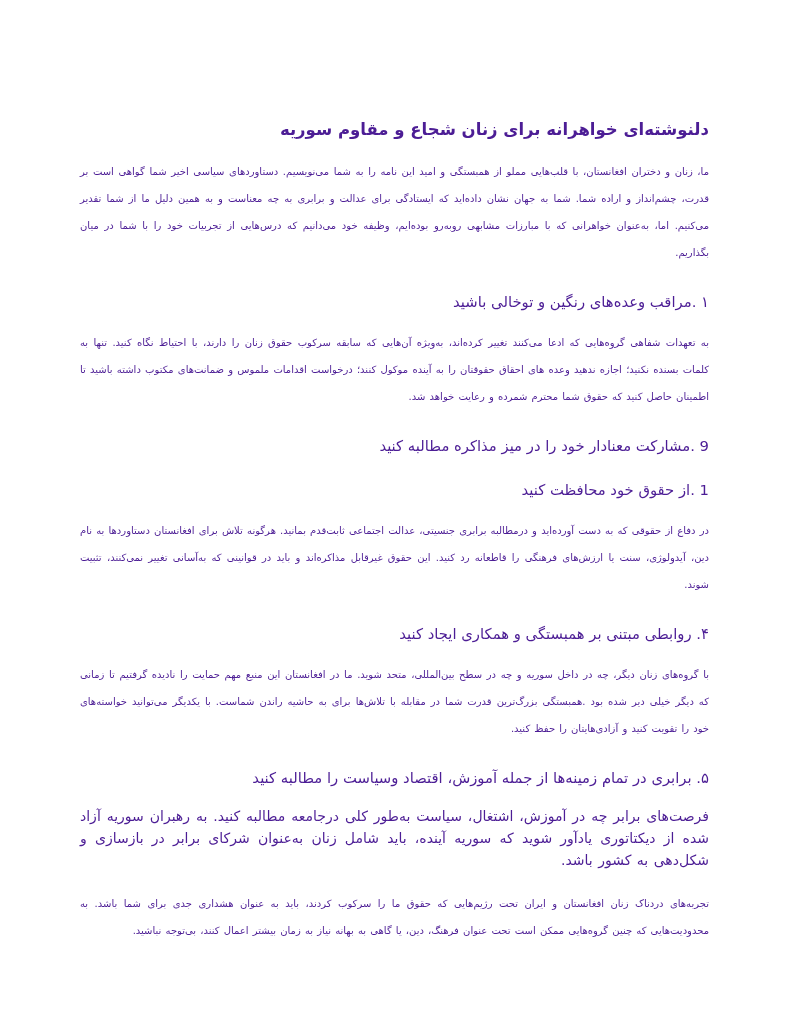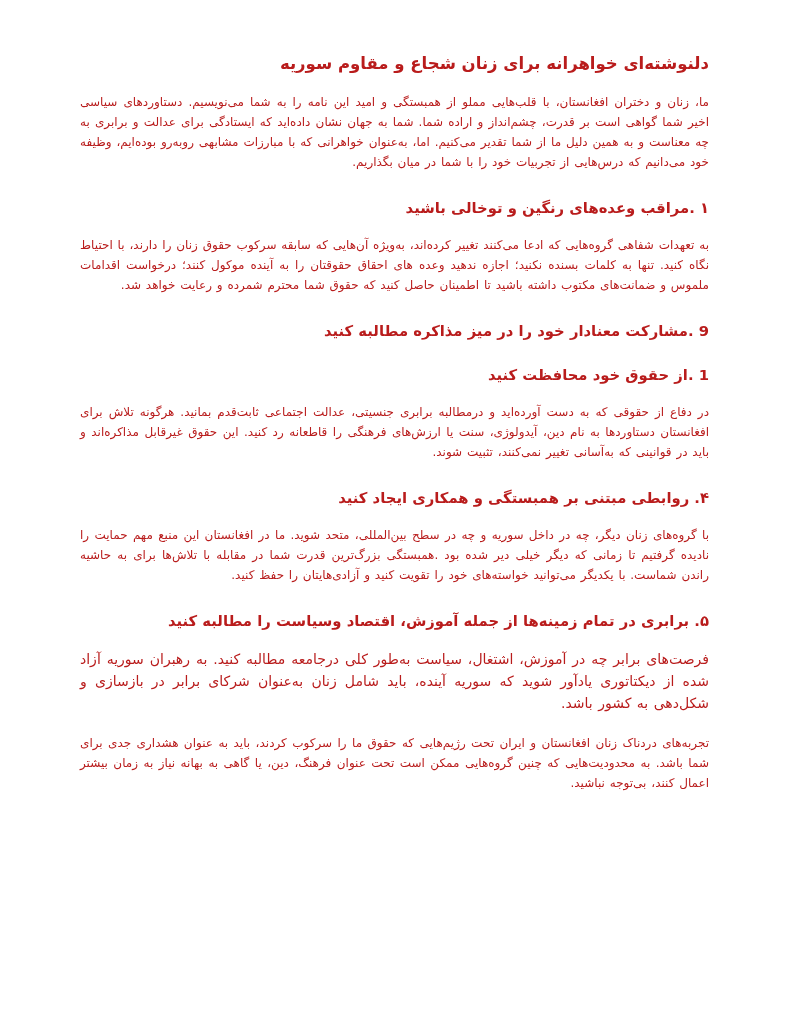--- a/index.html
+++ b/index.html
@@ -3,47 +3,47 @@
 <meta charset="utf-8">
 <style>
   html,body{margin:0;padding:0;background:#ffffff;}
   .page{
     position:relative;
     width:791px;
     height:1024px;
     margin:0 auto;
     background:#ffffff;
     box-sizing:border-box;
-    padding:54px 82px 0 80px;
+    padding:120px 82px 0 80px;
     direction:rtl;
-    color:#b91c1c;
+    color:#4c1d95;
     font-family:"DejaVu Sans",sans-serif;
     overflow:hidden;
   }
   .doc-title{
     font-size:16.5px;
     font-weight:bold;
     text-align:right;
     margin:0;
     letter-spacing:0;
   }
   .para{
-    font-size:12px;
-    line-height:20px;
+    font-size:10px;
+    line-height:27px;
     text-align:justify;
     text-align-last:right;
     margin:19px 0 0 0;
     word-spacing:1px;
   }
   .para.lead{
     text-align:right;
   }
   .section-heading{
     font-size:14.8px;
-    font-weight:bold;
+    font-weight:normal;
     text-align:right;
     margin:27px 0 0 0;
   }
   .para.large{
     font-size:14px;
     line-height:22px;
   }
 </style>
 </head>
 <body>

